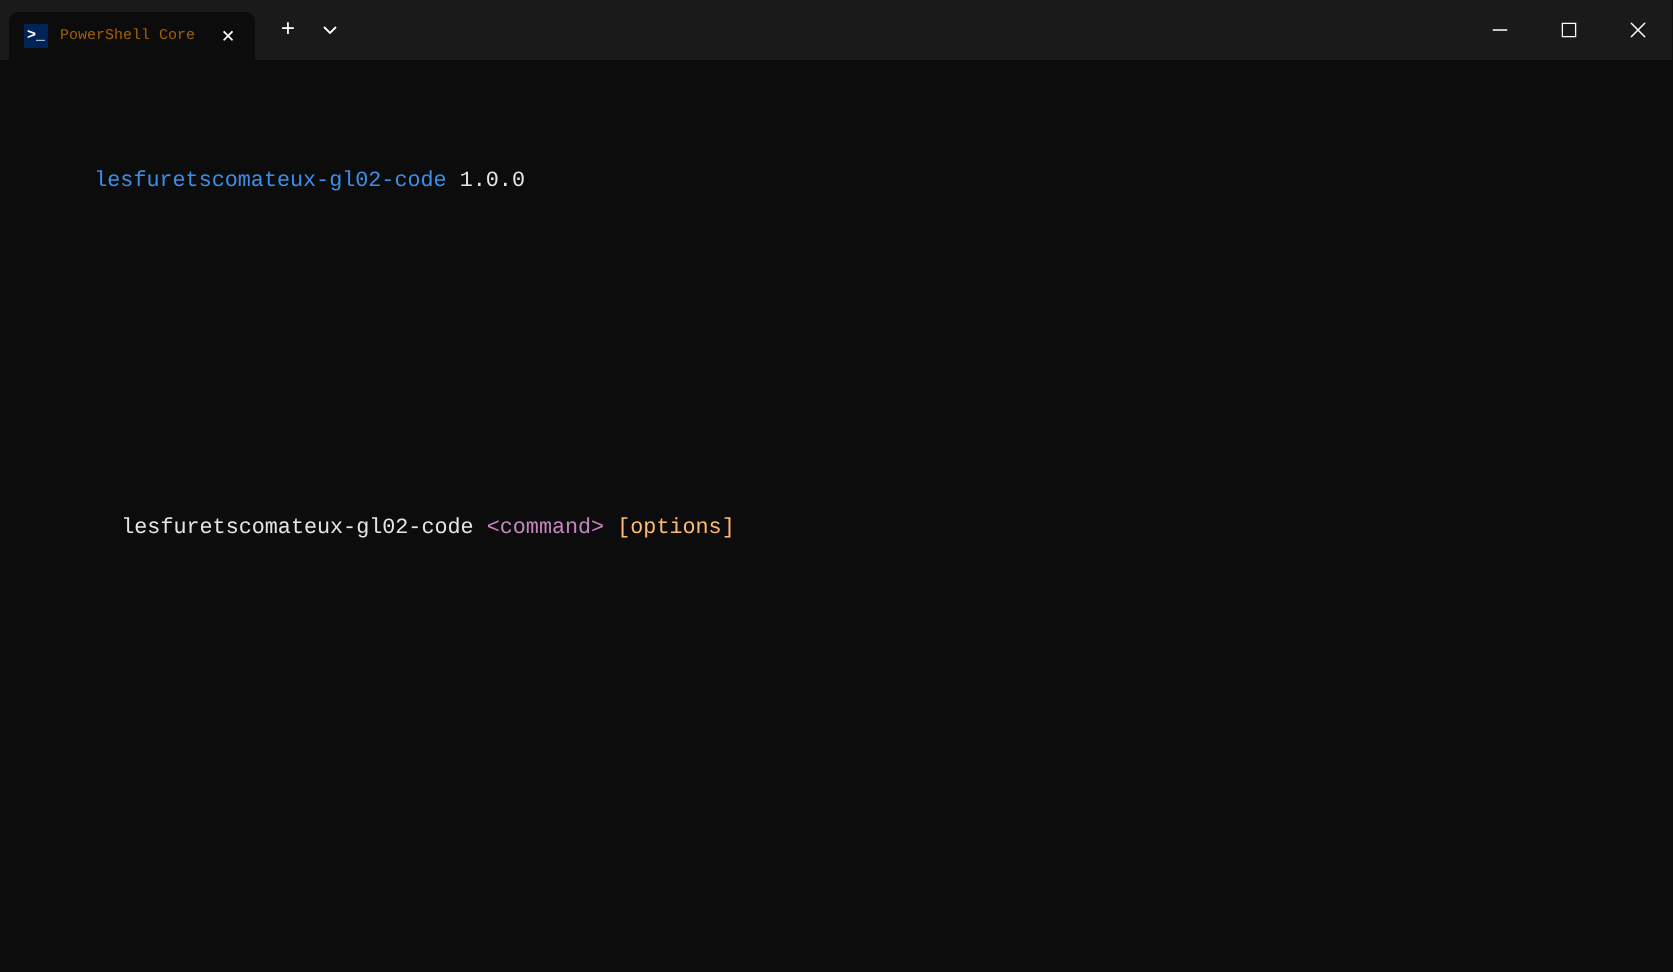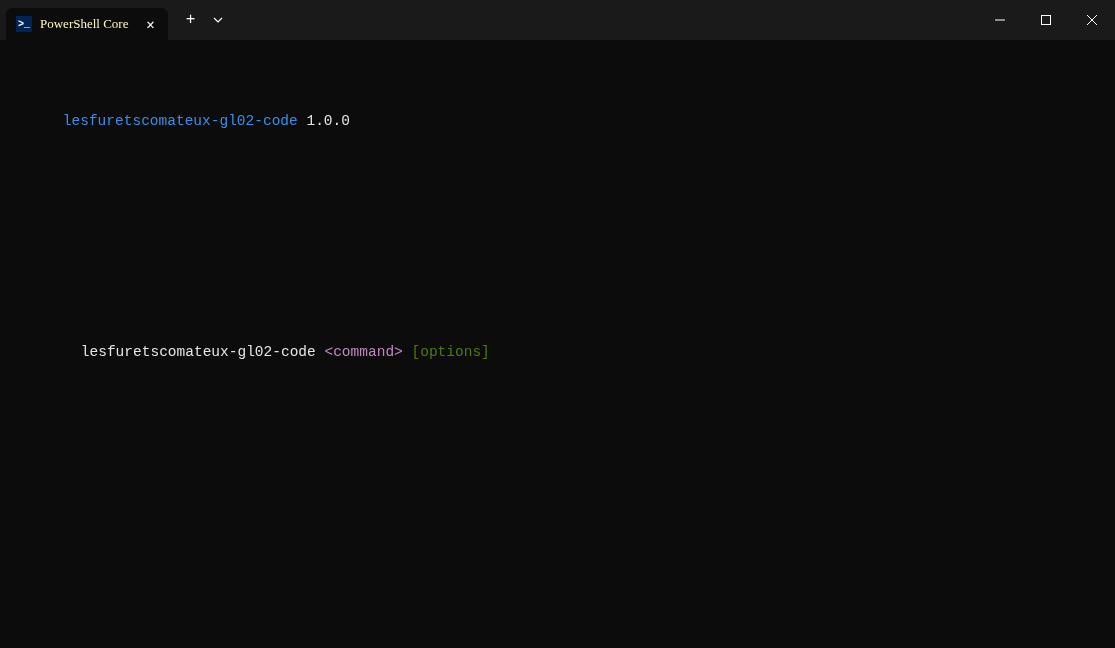--- a/index.html
+++ b/index.html
@@ -44,23 +44,23 @@
       height: 16px;
       background: #012456;
       display: flex;
       align-items: center;
       justify-content: center;
       font-size: 10px;
       color: #ffffff;
       font-weight: bold;
     }
     .tab-title {
-      color: #fef9c3;
-      font-family: Liberation Serif, serif;
-      font-size: 13px;
+      color: #a16207;
+      font-family: Liberation Mono, monospace;
+      font-size: 10px;
     }
     .tab-close {
       width: 16px;
       height: 16px;
       display: flex;
       align-items: center;
       justify-content: center;
       color: #ffffff;
       font-size: 14px;
       cursor: pointer;
@@ -103,21 +103,21 @@
       fill: none;
     }
     .terminal {
       padding: 8px 10px;
       line-height: 21px;
       white-space: pre;
       font-size: 14.5px;
     }
     .blue { color: #3b8eea; }
     .magenta { color: #c586c0; }
-    .yellow { color: #4d7c0f; }
+    .yellow { color: #fdba74; }
     .white { color: #e5e5e5; font-family: Liberation Mono, monospace; }
     .indent1 { padding-left: 18px; }
     .indent2 { padding-left: 36px; }
     .blank { height: 21px; }
   </style>
 </head>
 <body>
 
 <div class="titlebar">
   <div class="tabs-area">

